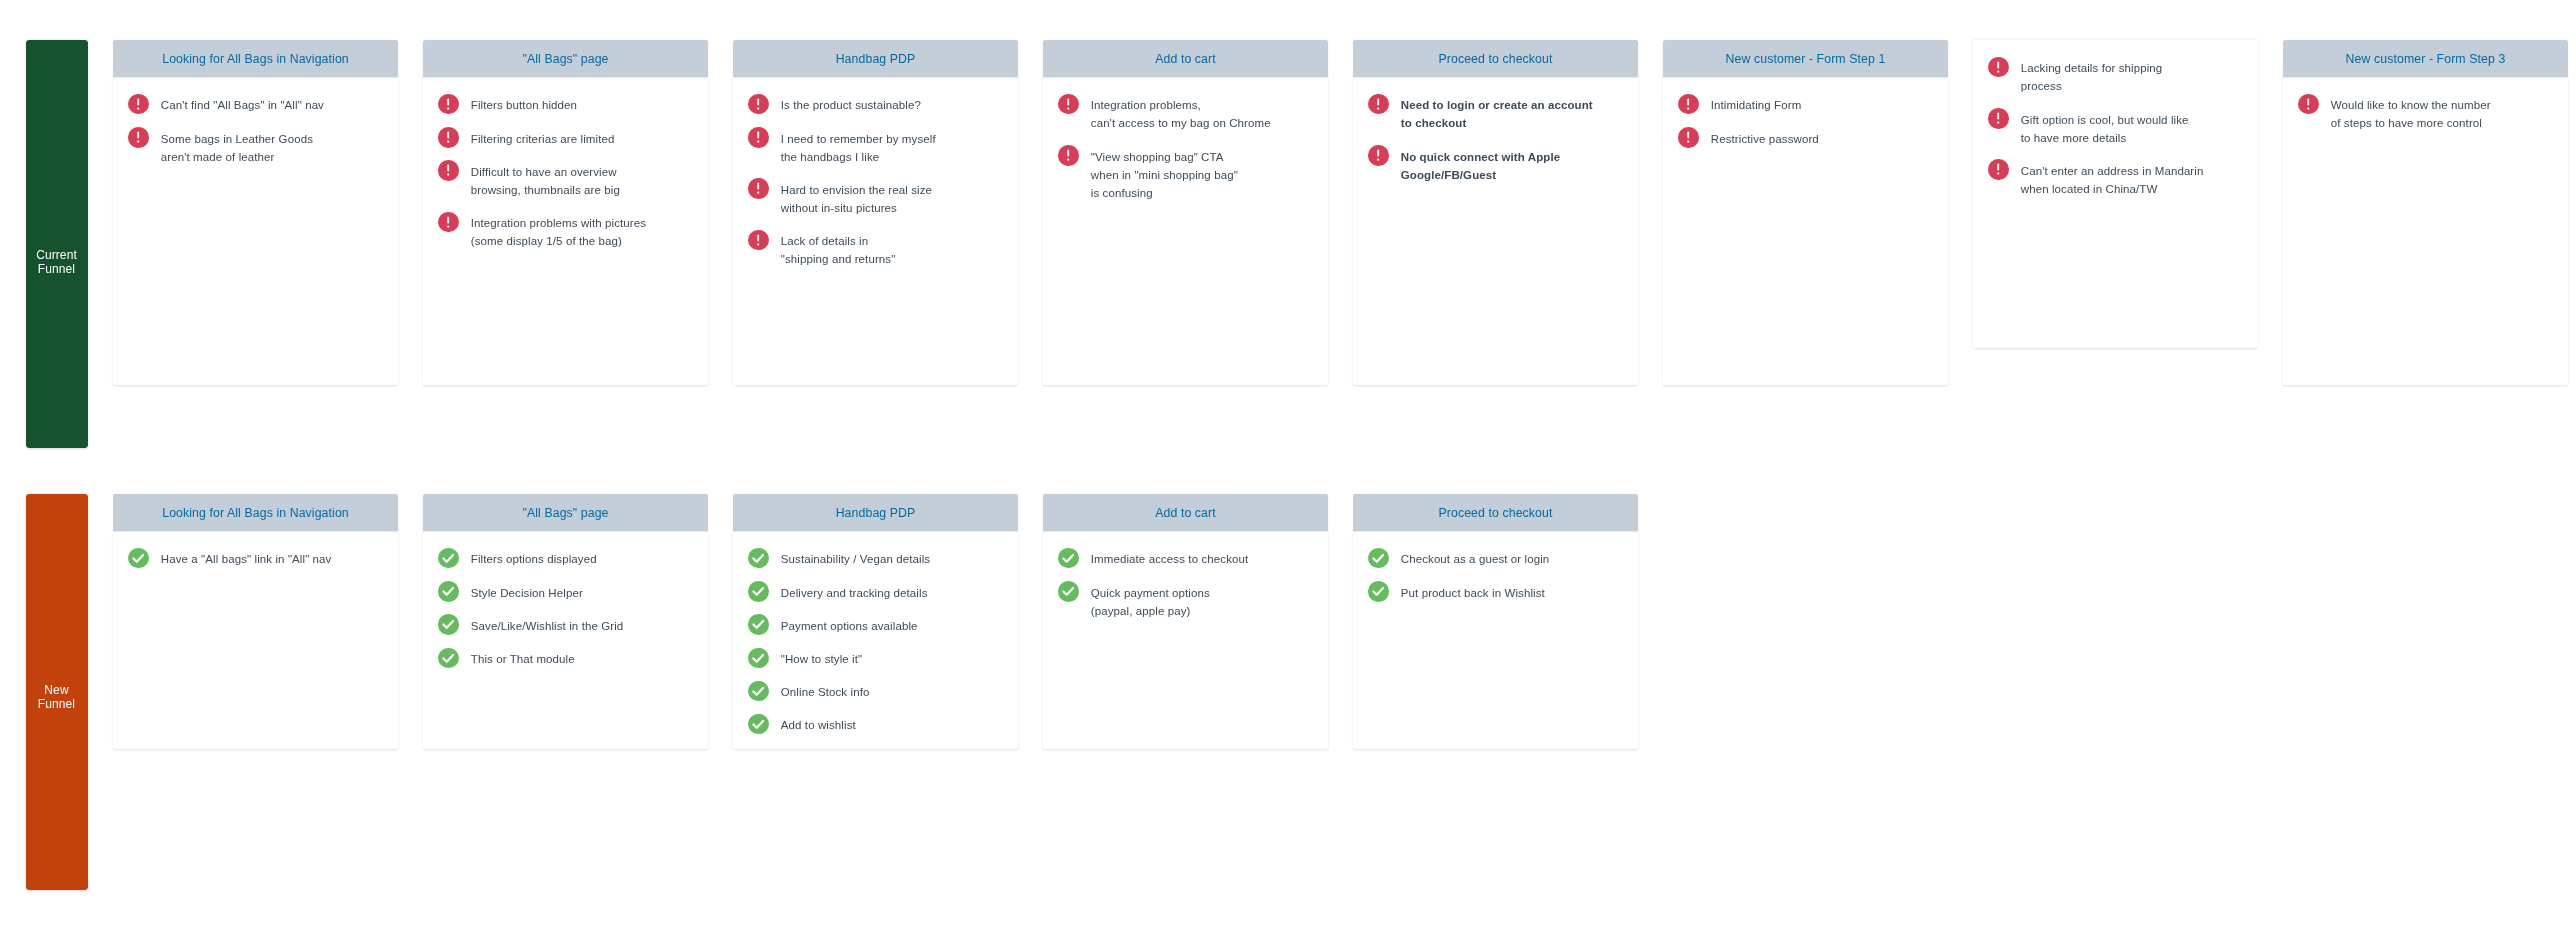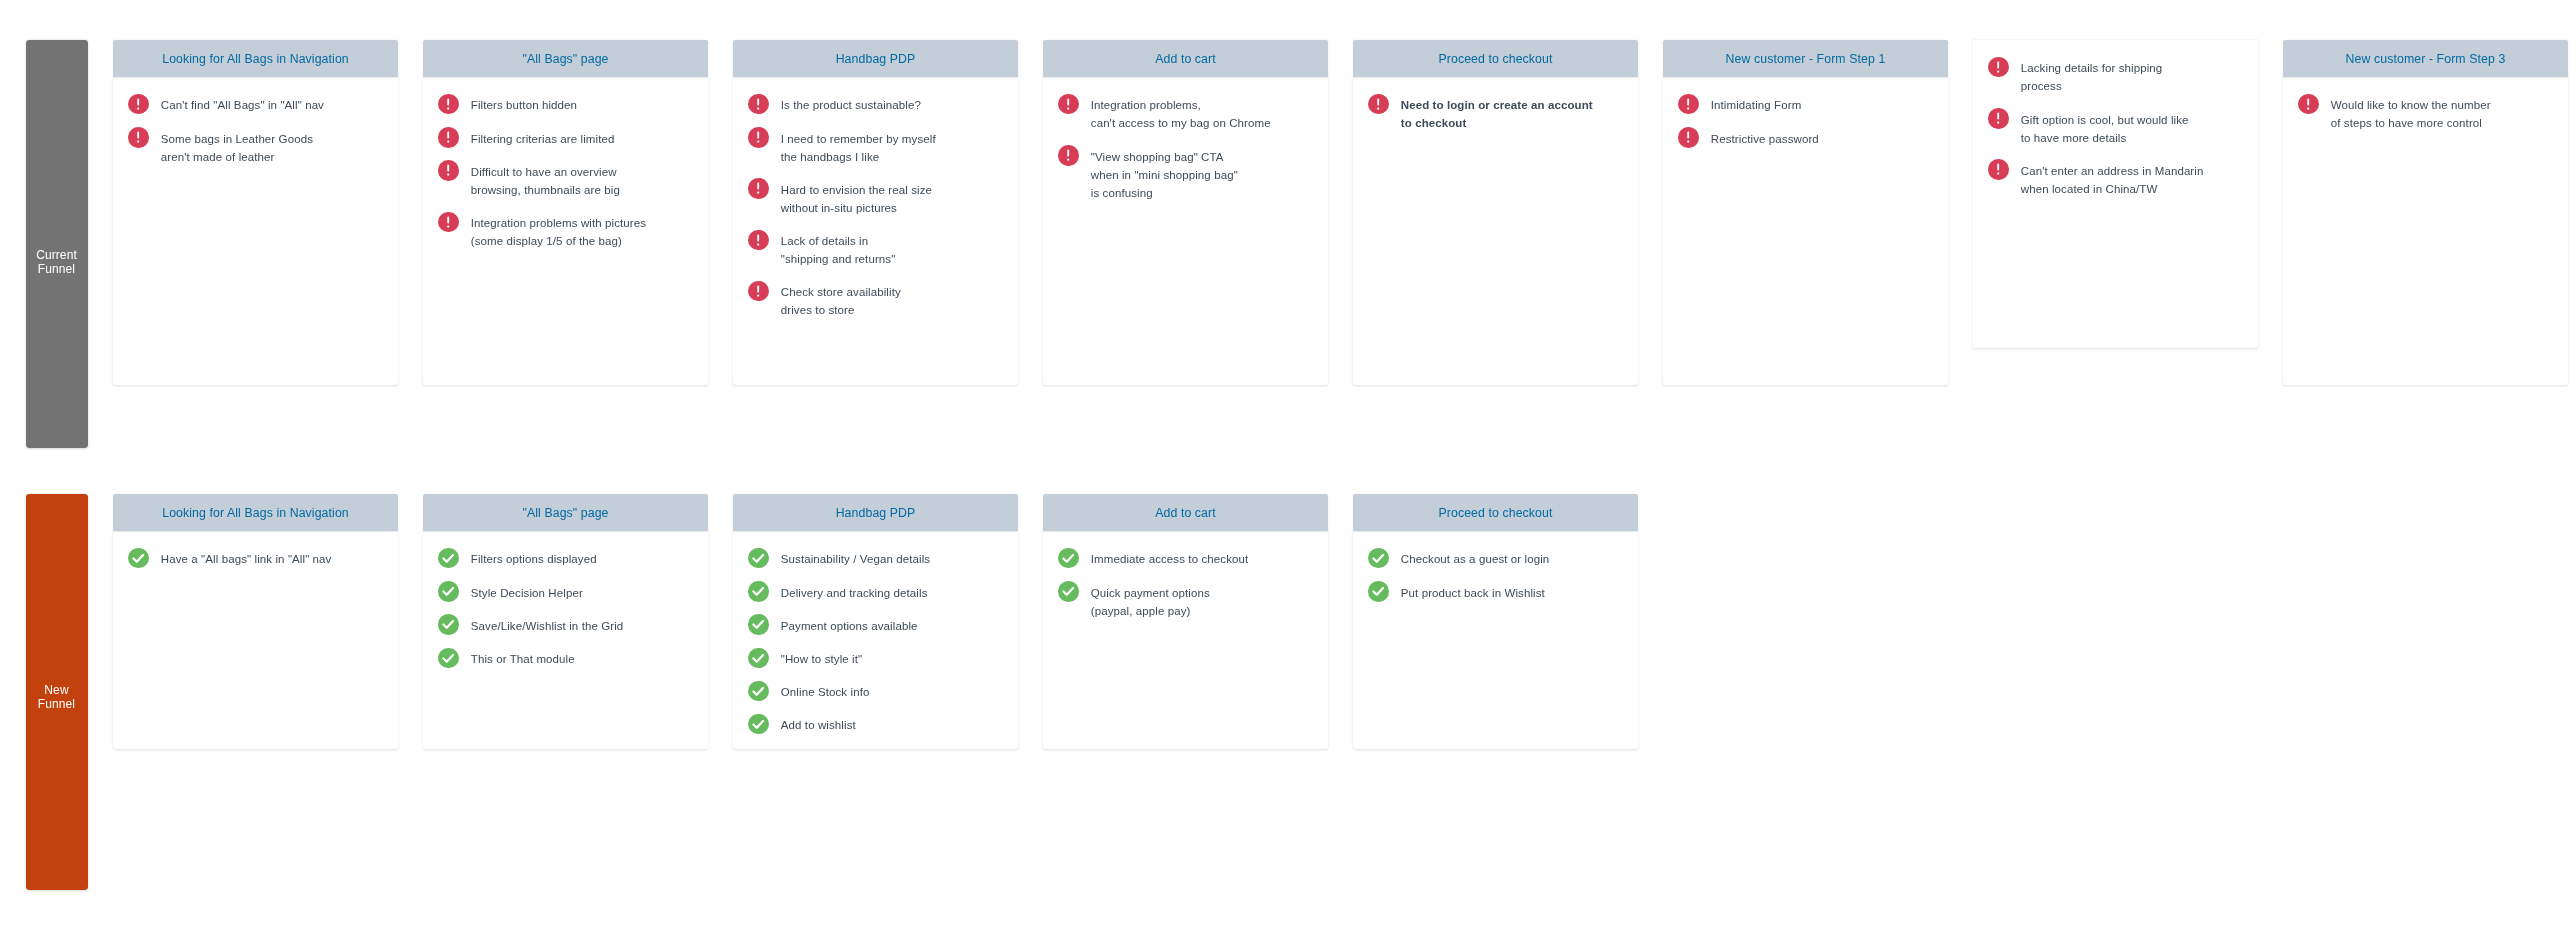--- a/index.html
+++ b/index.html
@@ -137,21 +137,21 @@
     white-space: pre-line;
     padding-top: 0.8px;
   }
 </style>
 </head>
 <body>
 
 <div class="board">
 
   <div class="funnel-row" id="row-current">
-    <div class="funnel-bar" style="background: #737373;">
+    <div class="funnel-bar" style="background: #14532d;">
       <span class="funnel-bar-label">Current
 Funnel</span>
     </div>
     <div class="stages">
         <div class="stage">
           <div class="stage-header">
             <span class="stage-header-title">Looking for All Bags in Navigation</span>
           </div>
           <div class="stage-body" style="height: 308px;">
             <div class="item">
@@ -257,30 +257,20 @@
             <div class="item">
               <span class="item-icon icon-pain">
                 <svg width="20.4" height="20.4" viewBox="0 0 24 24" aria-hidden="true">
                   <rect x="10.9" y="5.4" width="2.2" height="8.0" rx="1.1" fill="#ffffff"></rect>
                   <circle cx="12" cy="17.2" r="1.35" fill="#ffffff"></circle>
                 </svg>
               </span>
               <span class="item-text">Lack of details in
 "shipping and returns"</span>
             </div>
-            <div class="item">
-              <span class="item-icon icon-pain">
-                <svg width="20.4" height="20.4" viewBox="0 0 24 24" aria-hidden="true">
-                  <rect x="10.9" y="5.4" width="2.2" height="8.0" rx="1.1" fill="#ffffff"></rect>
-                  <circle cx="12" cy="17.2" r="1.35" fill="#ffffff"></circle>
-                </svg>
-              </span>
-              <span class="item-text">Check store availability
-drives to store</span>
-            </div>
           </div>
         </div>
         <div class="stage">
           <div class="stage-header">
             <span class="stage-header-title">Add to cart</span>
           </div>
           <div class="stage-body" style="height: 308px;">
             <div class="item">
               <span class="item-icon icon-pain">
                 <svg width="20.4" height="20.4" viewBox="0 0 24 24" aria-hidden="true">
@@ -311,20 +301,30 @@
           <div class="stage-body" style="height: 308px; font-weight: bold;">
             <div class="item">
               <span class="item-icon icon-pain">
                 <svg width="20.4" height="20.4" viewBox="0 0 24 24" aria-hidden="true">
                   <rect x="10.9" y="5.4" width="2.2" height="8.0" rx="1.1" fill="#ffffff"></rect>
                   <circle cx="12" cy="17.2" r="1.35" fill="#ffffff"></circle>
                 </svg>
               </span>
               <span class="item-text">Need to login or create an account
 to checkout</span>
+            </div>
+            <div class="item">
+              <span class="item-icon icon-pain">
+                <svg width="20.4" height="20.4" viewBox="0 0 24 24" aria-hidden="true">
+                  <rect x="10.9" y="5.4" width="2.2" height="8.0" rx="1.1" fill="#ffffff"></rect>
+                  <circle cx="12" cy="17.2" r="1.35" fill="#ffffff"></circle>
+                </svg>
+              </span>
+              <span class="item-text">No quick connect with Apple
+Google/FB/Guest</span>
             </div>
           </div>
         </div>
         <div class="stage">
           <div class="stage-header">
             <span class="stage-header-title">New customer - Form Step 1</span>
           </div>
           <div class="stage-body" style="height: 308px;">
             <div class="item">
               <span class="item-icon icon-pain">

